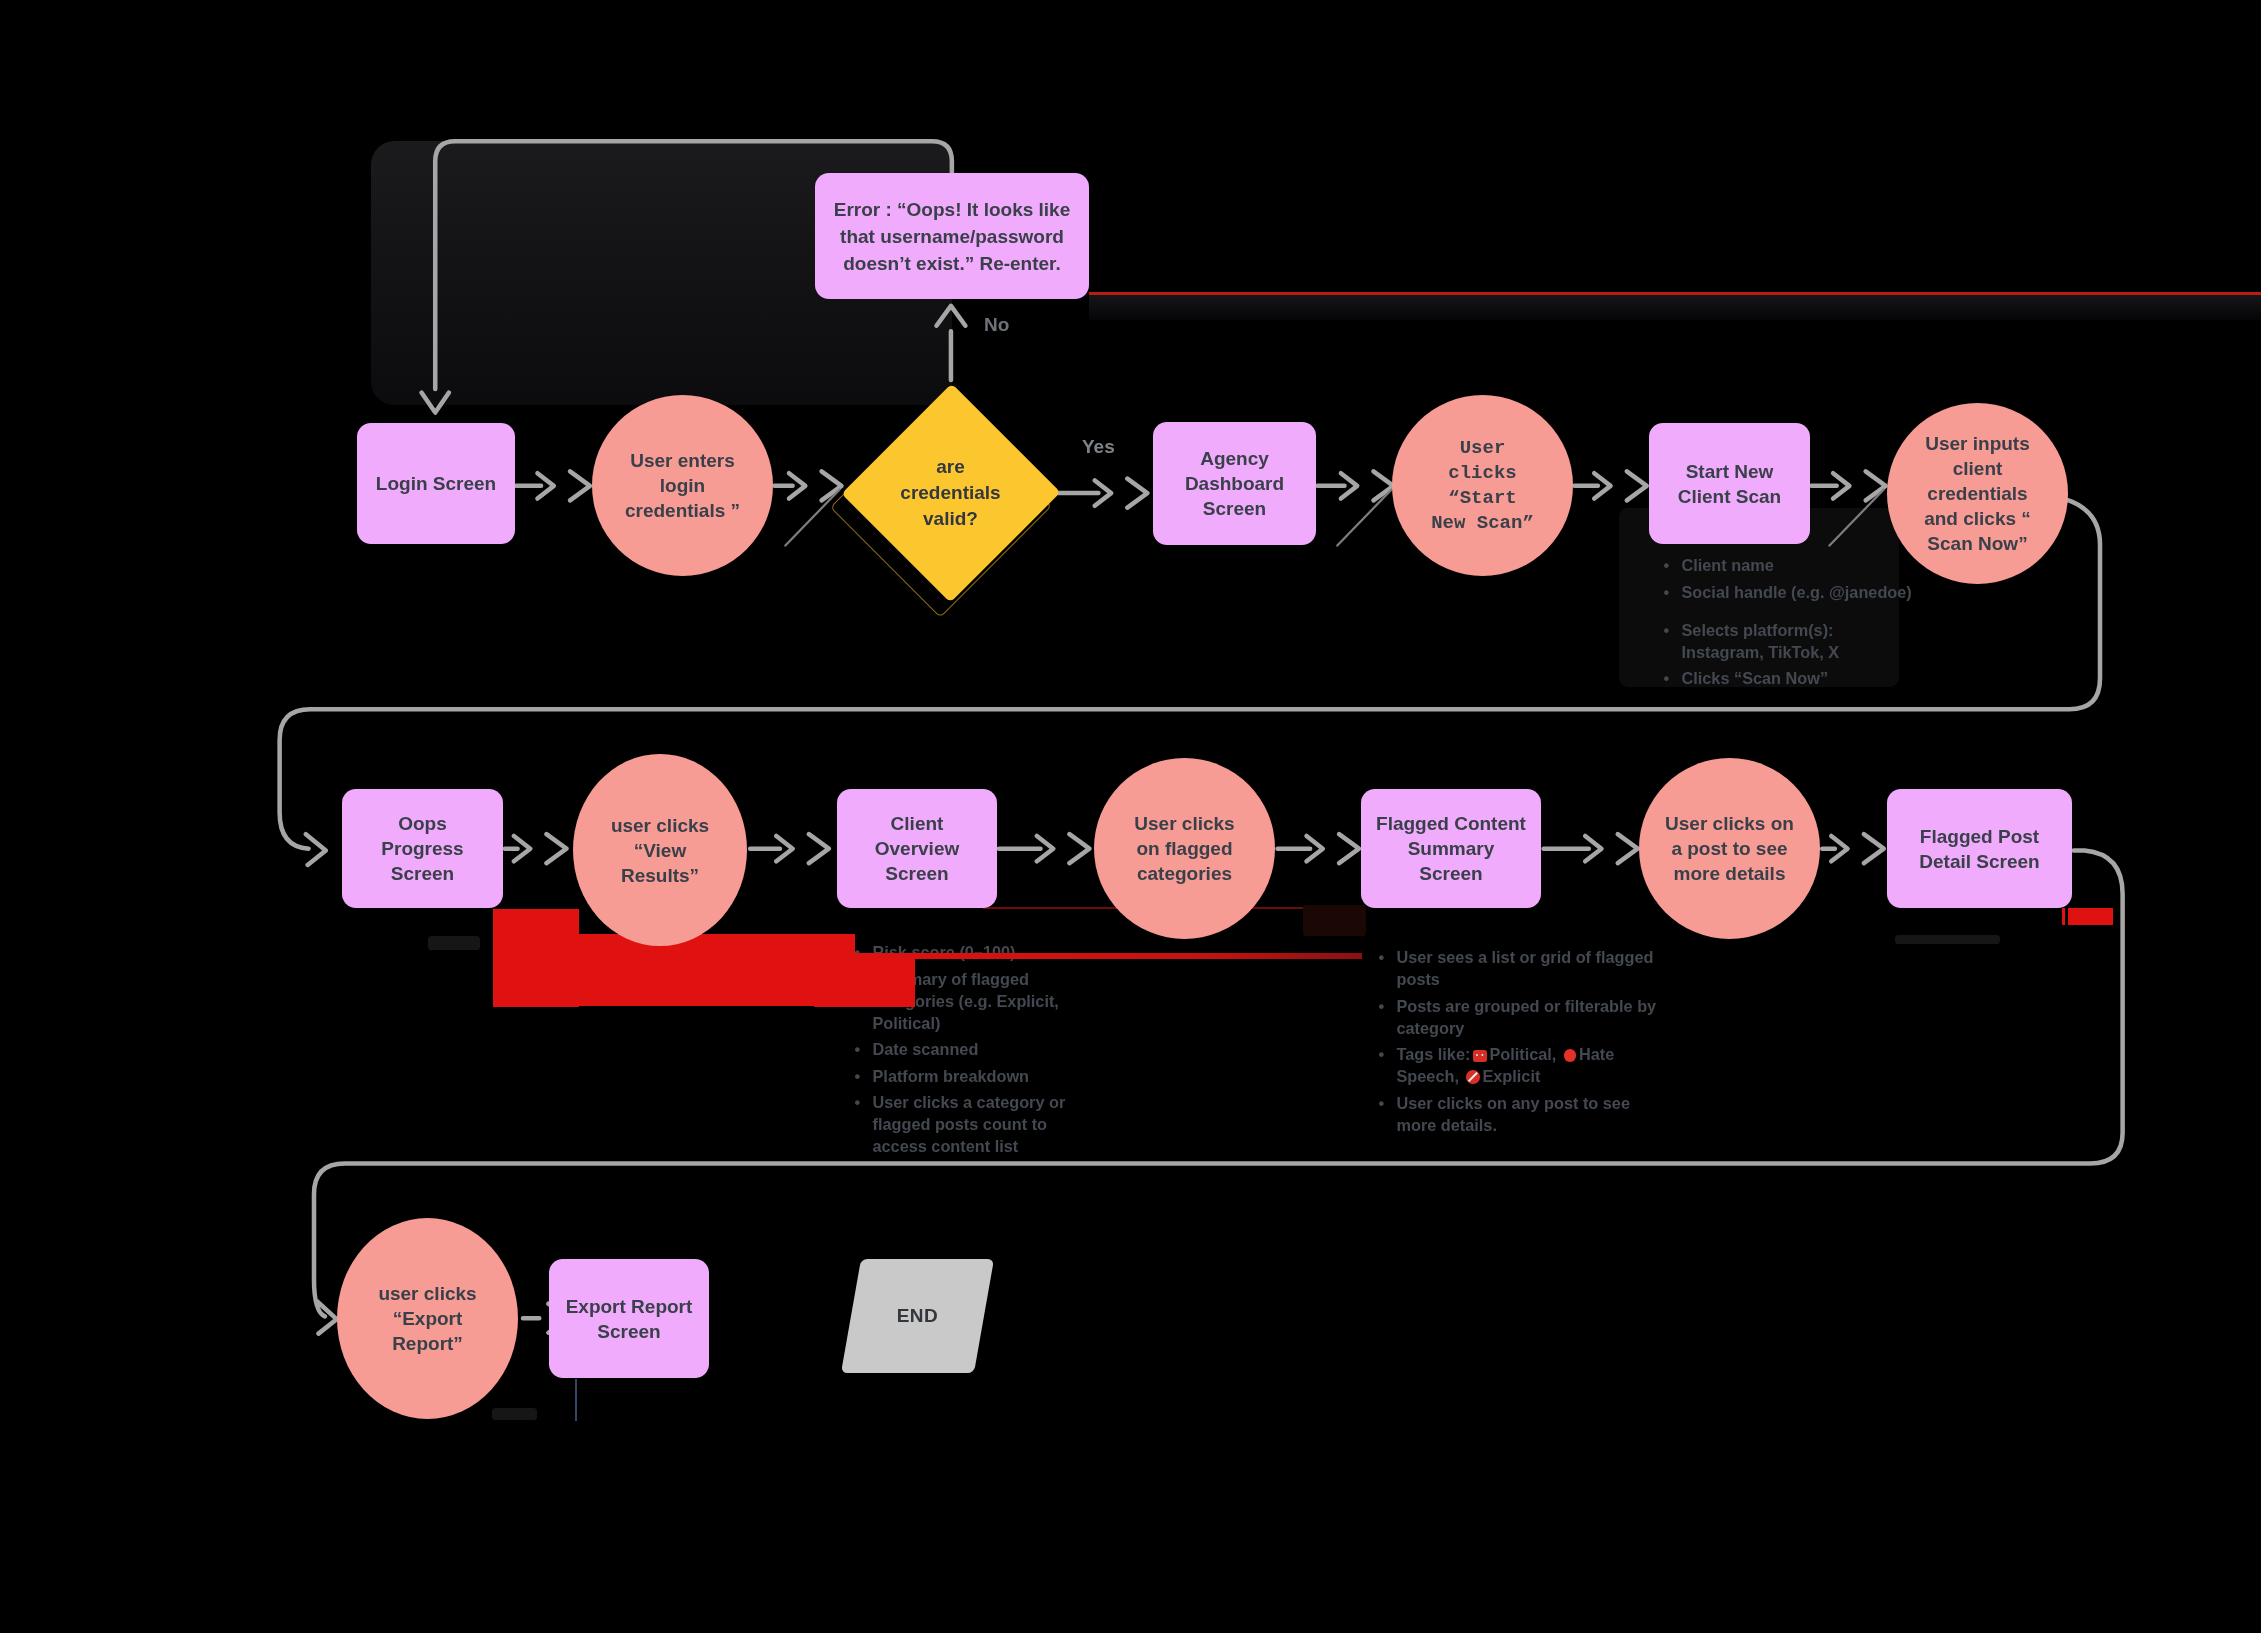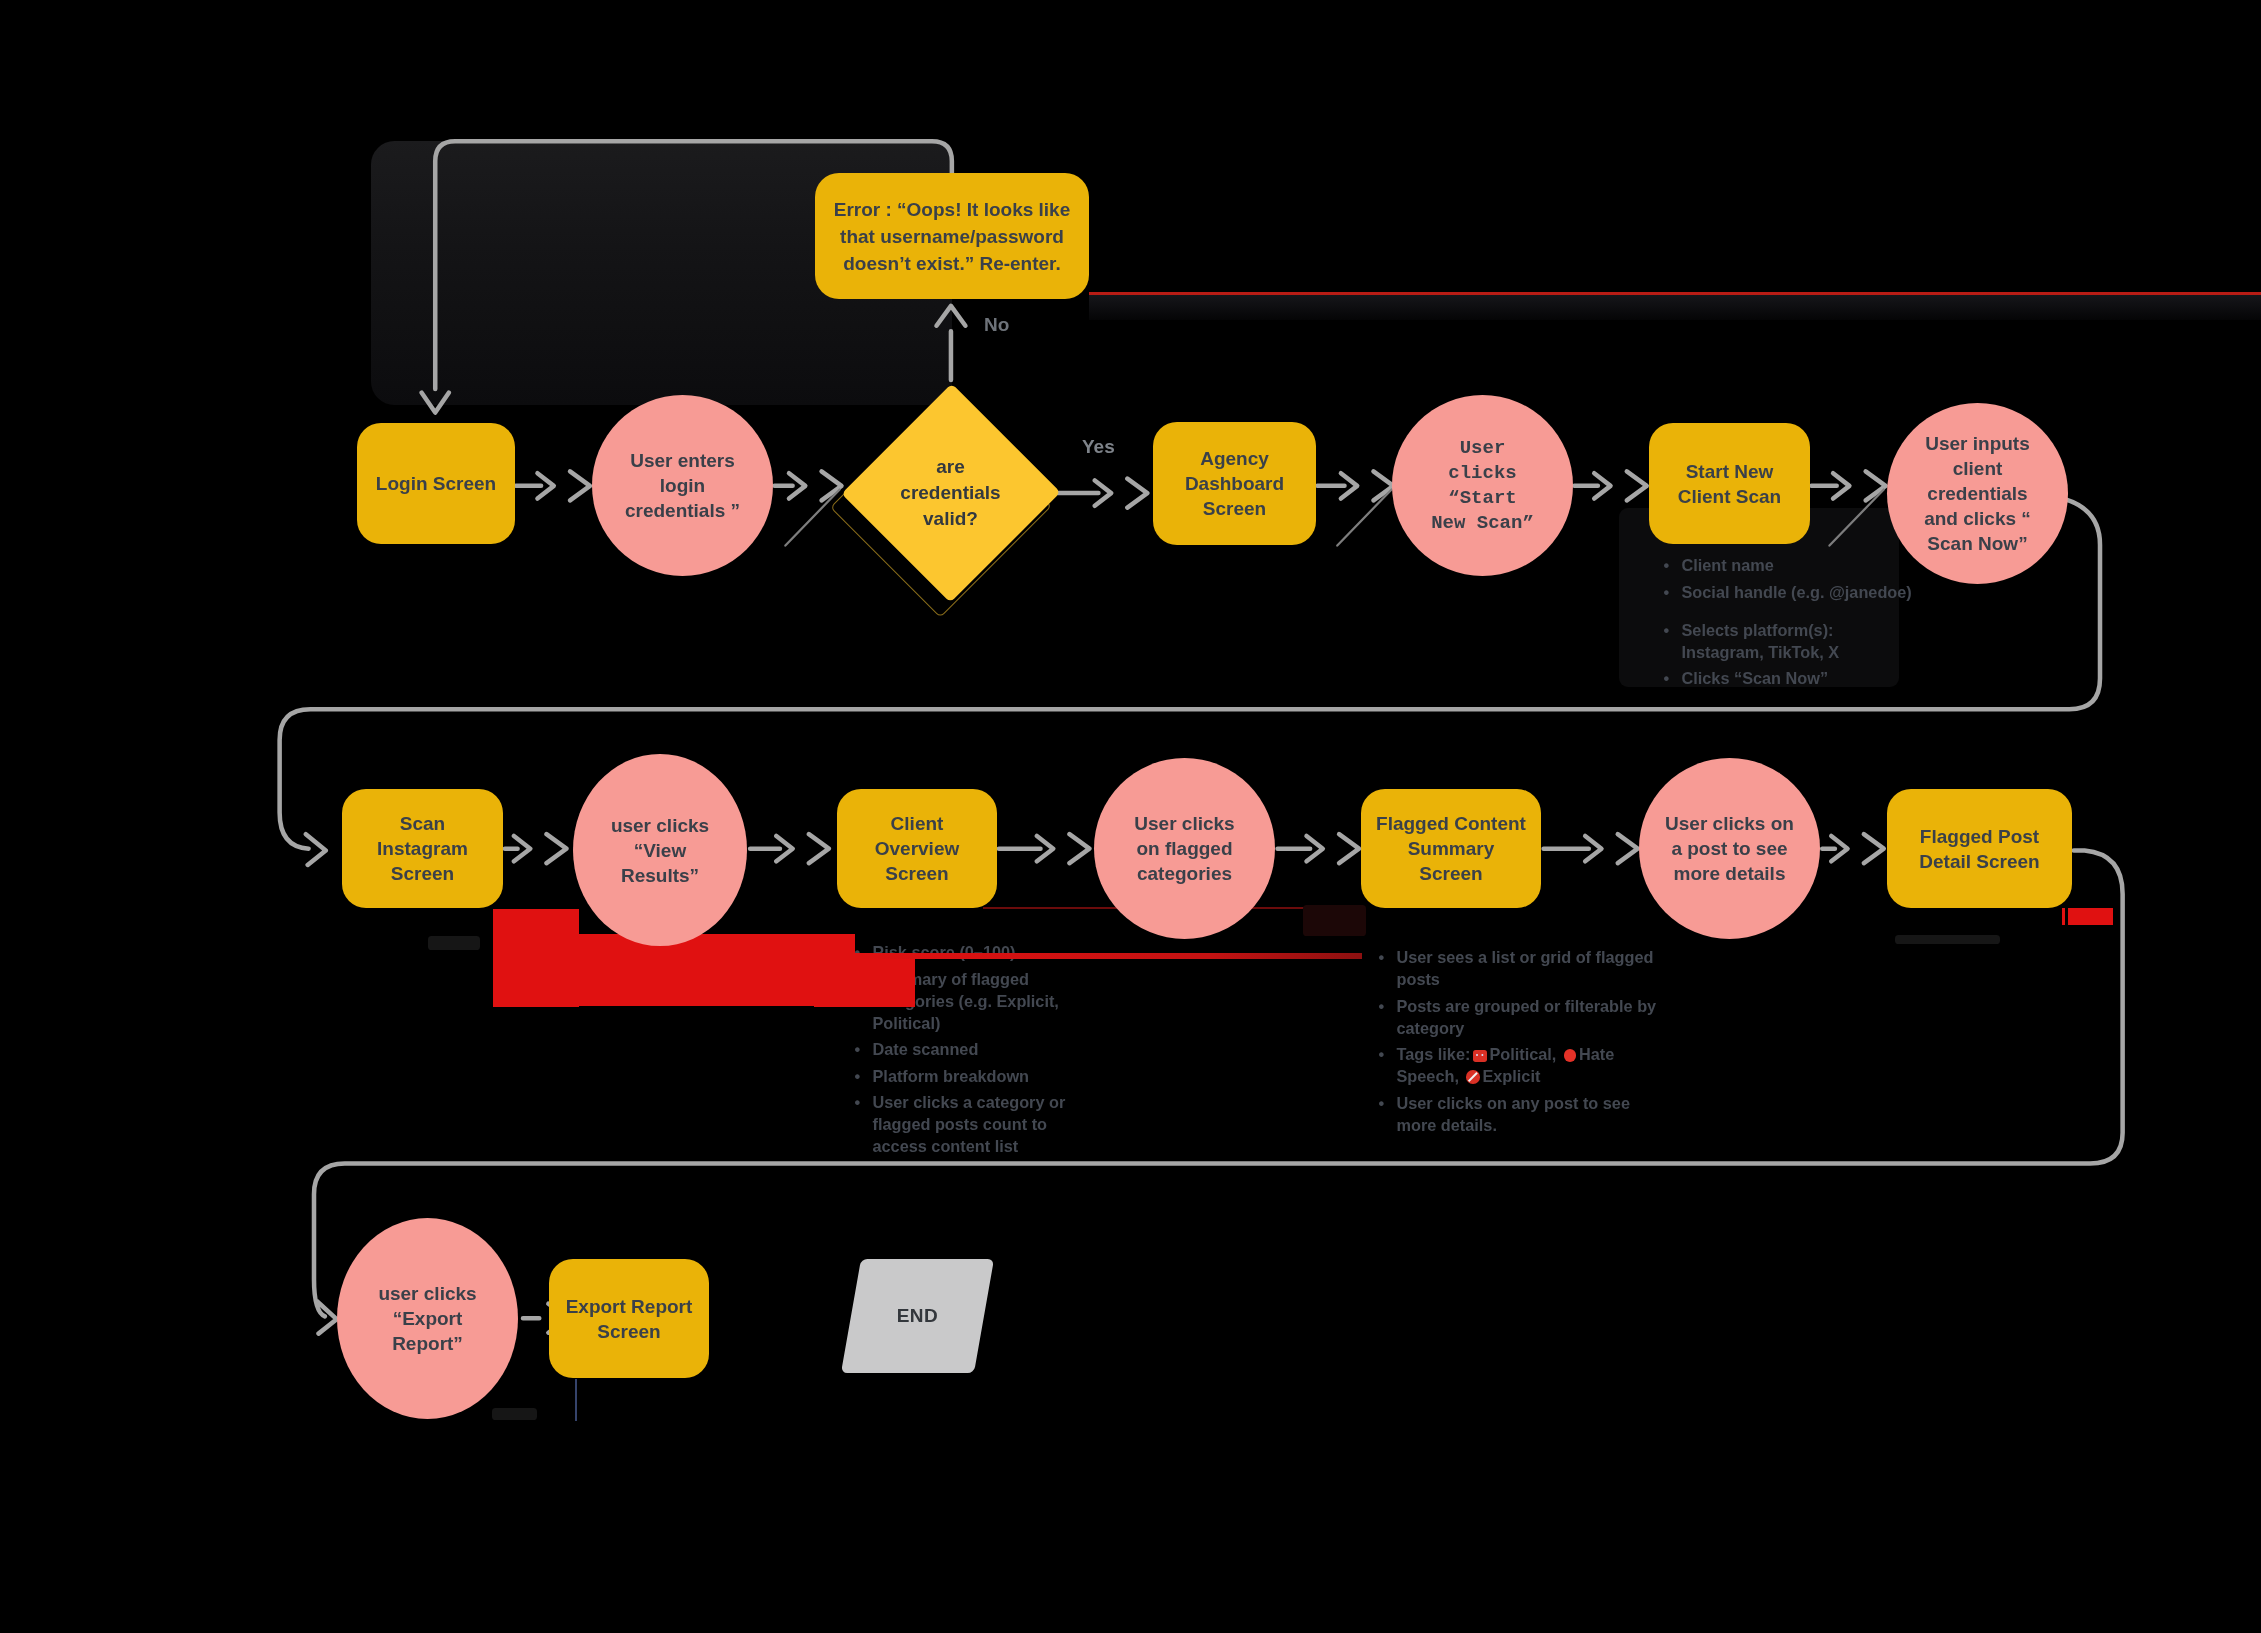--- a/index.html
+++ b/index.html
@@ -17,21 +17,21 @@
   svg.wires{position:absolute;left:0;top:0;z-index:2;}
   .wire{stroke:#a6a6a6;stroke-width:5;fill:none;stroke-linecap:round;stroke-linejoin:round;}
   .wire-thin{stroke:#7d7d7d;stroke-width:2.5;fill:none;stroke-linecap:round;}
   .edge-label{position:absolute;z-index:3;font-size:19px;font-weight:700;color:#7e838a;}
   .edge-label.dim{color:#6e737a;}
   
   .red{position:absolute;z-index:3;background:#e01111;}
   
   .node{position:absolute;z-index:4;display:flex;align-items:center;justify-content:center;
         text-align:center;color:#3a4049;font-weight:700;}
-  .proc{background:#eab308;border-radius:24px;font-size:19px;line-height:25px;}
+  .proc{background:#f0abfc;border-radius:14px;font-size:19px;line-height:25px;}
   .proc .lbl{width:100%;padding:0 12.7px;}
   .circle{background:#f79b95;border-radius:50%;font-size:19px;line-height:25px;}
   .terminal{z-index:4;}
   .terminal .shape{position:absolute;inset:0;background:#c9c9ca;border-radius:6.3px;
                    transform:skewX(-10deg);box-shadow:2.7px 3.6px 5.4px rgba(0,0,0,.5);}
   .terminal .lbl{position:relative;z-index:1;font-size:19px;letter-spacing:0.5px;color:#33373c;}
   .diamond{position:absolute;z-index:4;}
   .diamond .body{position:absolute;left:50%;top:50%;width:154px;height:156px;margin:-78px 0 0 -77px;
                  background:#fcc62f;transform:rotate(45deg);border-radius:5.4px;}
   .diamond .ghost{position:absolute;left:50%;top:50%;width:154px;height:156px;margin:-78px 0 0 -77px;
@@ -154,21 +154,21 @@
   <div class="notes" style="left:1658px;top:554px;width:271px;">
     <ul>
       <li>Client name</li>
       <li>Social handle (e.g. @janedoe)</li>
       <li style="width:226px;margin-top:16px;">Selects platform(s): Instagram, TikTok, X</li>
       <li>Clicks “Scan Now”</li>
     </ul>
   </div>
 
   <div class="node proc" style="left:342px;top:789px;width:161px;height:119px;">
-    <div class="lbl" style="width:136px;">Scan Instagram Screen</div>
+    <div class="lbl" style="width:136px;">Oops Progress Screen</div>
   </div>
 
   <div class="node circle" style="left:573px;top:754px;width:174px;height:192px;">
     <div class="lbl" style="width:104px;">user clicks “View Results”</div>
   </div>
 
   <div class="node proc" style="left:837px;top:789px;width:160px;height:119px;">
     <div class="lbl" style="width:104px;">Client Overview Screen</div>
   </div>
 

